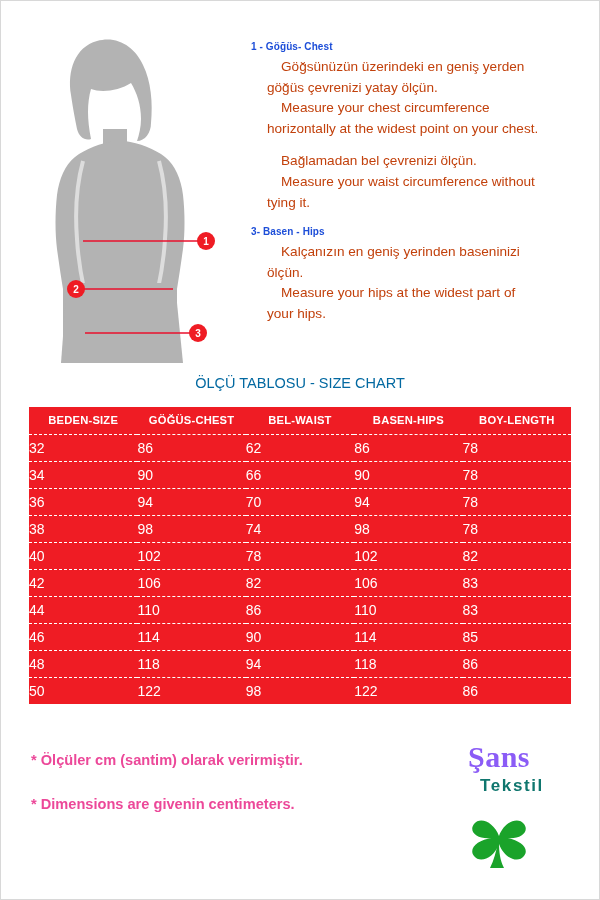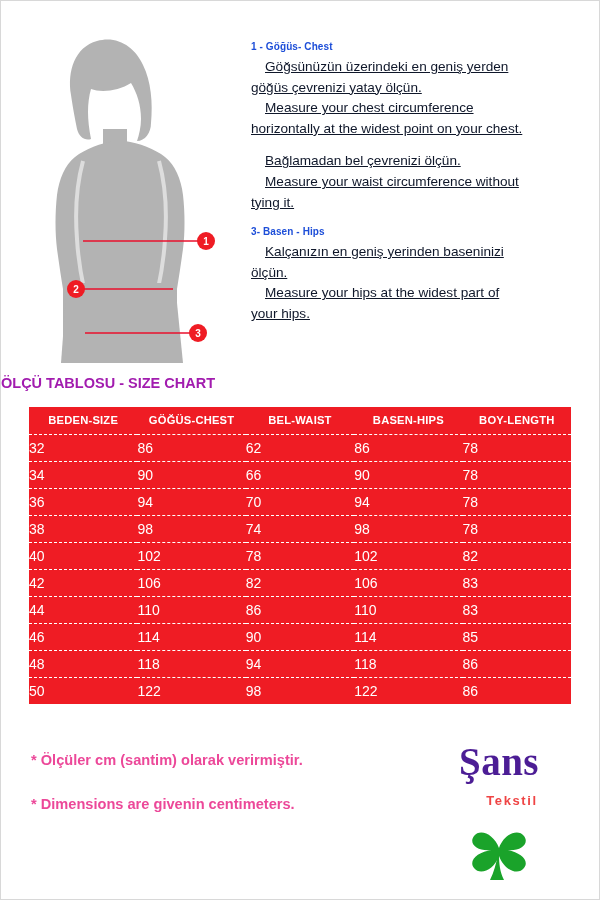--- a/index.html
+++ b/index.html
@@ -50,37 +50,36 @@
     color: #1d4ed8;
     font-size: 10px;
     font-weight: 700;
     margin: 0 0 6px 0;
     letter-spacing: .1px;
   }
   .ins-block {
     margin-bottom: 14px;
   }
   .ins-p {
-    margin: 0 0 2px 0;
+    margin: 0 0 2px 16px;
     font-size: 13.6px;
     line-height: 1.37;
-    color: #0f172a;
+    color: #c2410c;
     text-indent: 14px;
-    text-decoration: underline;
   }
   .ins-p.noind {
     text-indent: 0;
   }
 
   
   .table-title {
-    text-align: left;
+    text-align: center;
     font-size: 14.5px;
-    font-weight: 700;
-    color: #a21caf;
+    font-weight: 400;
+    color: #0369a1;
     margin: 6px 0 8px 0;
   }
   .table-zone {
     padding: 8px 28px;
     box-sizing: border-box;
   }
   table.size {
     width: 100%;
     border-collapse: collapse;
     background: #ef1c24;
@@ -125,32 +124,32 @@
     margin-bottom: 28px;
   }
   .brand {
     width: 140px;
     flex: 0 0 140px;
     text-align: center;
     padding-top: 4px;
   }
   .brand-name {
     font-family: "Liberation Serif", serif;
-    font-size: 39px;
-    font-weight: 700;
-    color: #4c1d95;
+    font-size: 30px;
+    font-weight: 700;
+    color: #8b5cf6;
     line-height: 1;
     letter-spacing: .5px;
   }
   .brand-sub {
-    font-size: 13px;
-    font-weight: 700;
-    color: #ef4444;
+    font-size: 17px;
+    font-weight: 700;
+    color: #0f766e;
     letter-spacing: 1.6px;
-    margin-top: 12px;
+    margin-top: 4px;
     margin-left: 26px;
   }
   .clover {
     margin-top: 10px;
   }
 </style>
 </head>
 <body>
 
 <div class="page">

